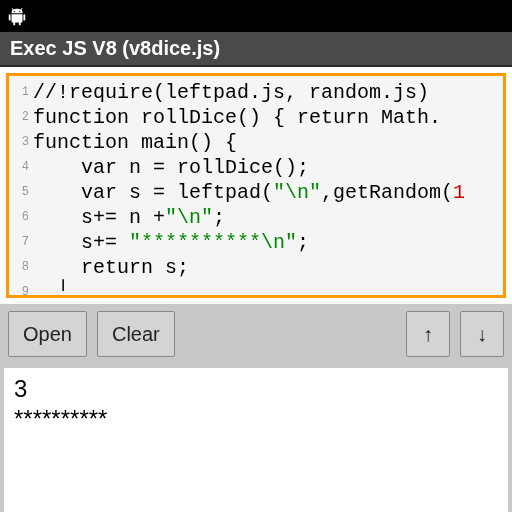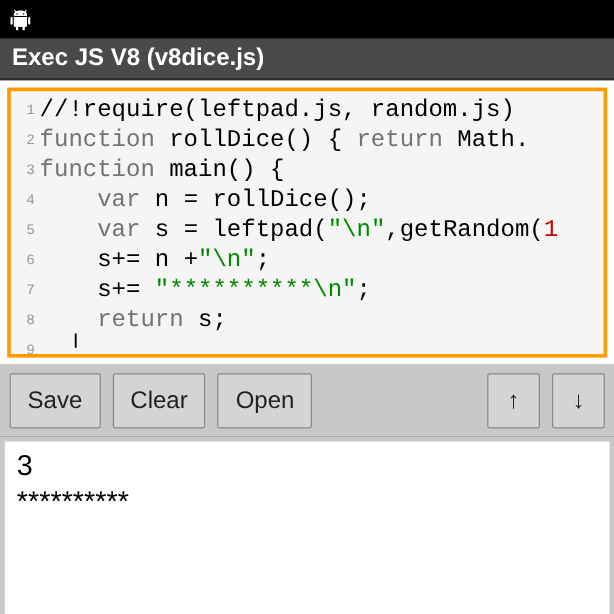--- a/index.html
+++ b/index.html
@@ -10,21 +10,21 @@
   .android-icon { width: 22px; height: 22px; }
 
   .title-bar { height: 35px; background: #4a4a4a; border-bottom: 2px solid #2d2d2d; display: flex; align-items: center; padding: 0 10px; color: #fff; font-size: 20px; font-weight: bold; }
 
   .editor-wrap { background: #fff; padding: 6px; }
   .editor { border: 3px solid #ff9900; background: #f5f5f5; height: 225px; display: flex; overflow: hidden; }
   .gutter { width: 24px; padding-top: 4px; text-align: right; font-family: "Courier New", monospace; font-size: 12px; color: #999; line-height: 25px; }
   .gutter div { padding-right: 4px; }
   .code { flex: 1; padding-top: 4px; font-family: "Courier New", monospace; font-size: 20px; line-height: 25px; white-space: pre; overflow: hidden; color: #000; }
   .tok-comment { color: #000000; }
-  .tok-keyword { color: #737373; }
+  .tok-keyword { color: #000000; }
   .tok-string { color: #008800; }
   .tok-number { color: #cc0000; }
 
   .toolbar { height: 60px; background: #c8c8c8; display: flex; align-items: center; padding: 0 8px; gap: 10px; }
   .btn { background: #d4d4d4; border: 1px solid #888; border-radius: 2px; height: 46px; font-size: 20px; color: #222; display: flex; align-items: center; justify-content: center; cursor: pointer; }
   .btn-text { padding: 0 14px; }
   .btn-arrow { width: 44px; }
   .spacer { flex: 1; }
 
   .output-wrap { flex: 1; background: #c8c8c8; padding: 4px 4px 0 4px; }
@@ -57,27 +57,24 @@
         <div>7</div>
         <div>8</div>
         <div>9</div>
       </div>
       <div class="code"><div><span class="tok-comment">//!require(leftpad.js, random.js)</span></div><div><span class="tok-keyword">function</span><span> rollDice() { </span><span class="tok-keyword">return</span><span> Math.</span></div><div><span class="tok-keyword">function</span><span> main() {</span></div><div><span>    </span><span class="tok-keyword">var</span><span> n = rollDice();</span></div><div><span>    </span><span class="tok-keyword">var</span><span> s = leftpad(</span><span class="tok-string">"\n"</span><span>,getRandom(</span><span class="tok-number">1</span></div><div><span>    </span><span>s+= n +</span><span class="tok-string">"\n"</span><span>;</span></div><div><span>    </span><span>s+= </span><span class="tok-string">"**********\n"</span><span>;</span></div><div><span>    </span><span class="tok-keyword">return</span><span> s;</span></div><div><span>  ╵</span></div></div>
     </div>
   </div>
 
   <div class="toolbar">
     <div class="btn btn-text">
-        <span>Save</span>
+        <span>Open</span>
       </div>
     <div class="btn btn-text">
         <span>Clear</span>
-      </div>
-    <div class="btn btn-text">
-        <span>Open</span>
       </div>
     <div class="spacer"></div>
     <div class="btn btn-arrow">
         <span>↑</span>
       </div>
     <div class="btn btn-arrow">
         <span>↓</span>
       </div>
   </div>
 

